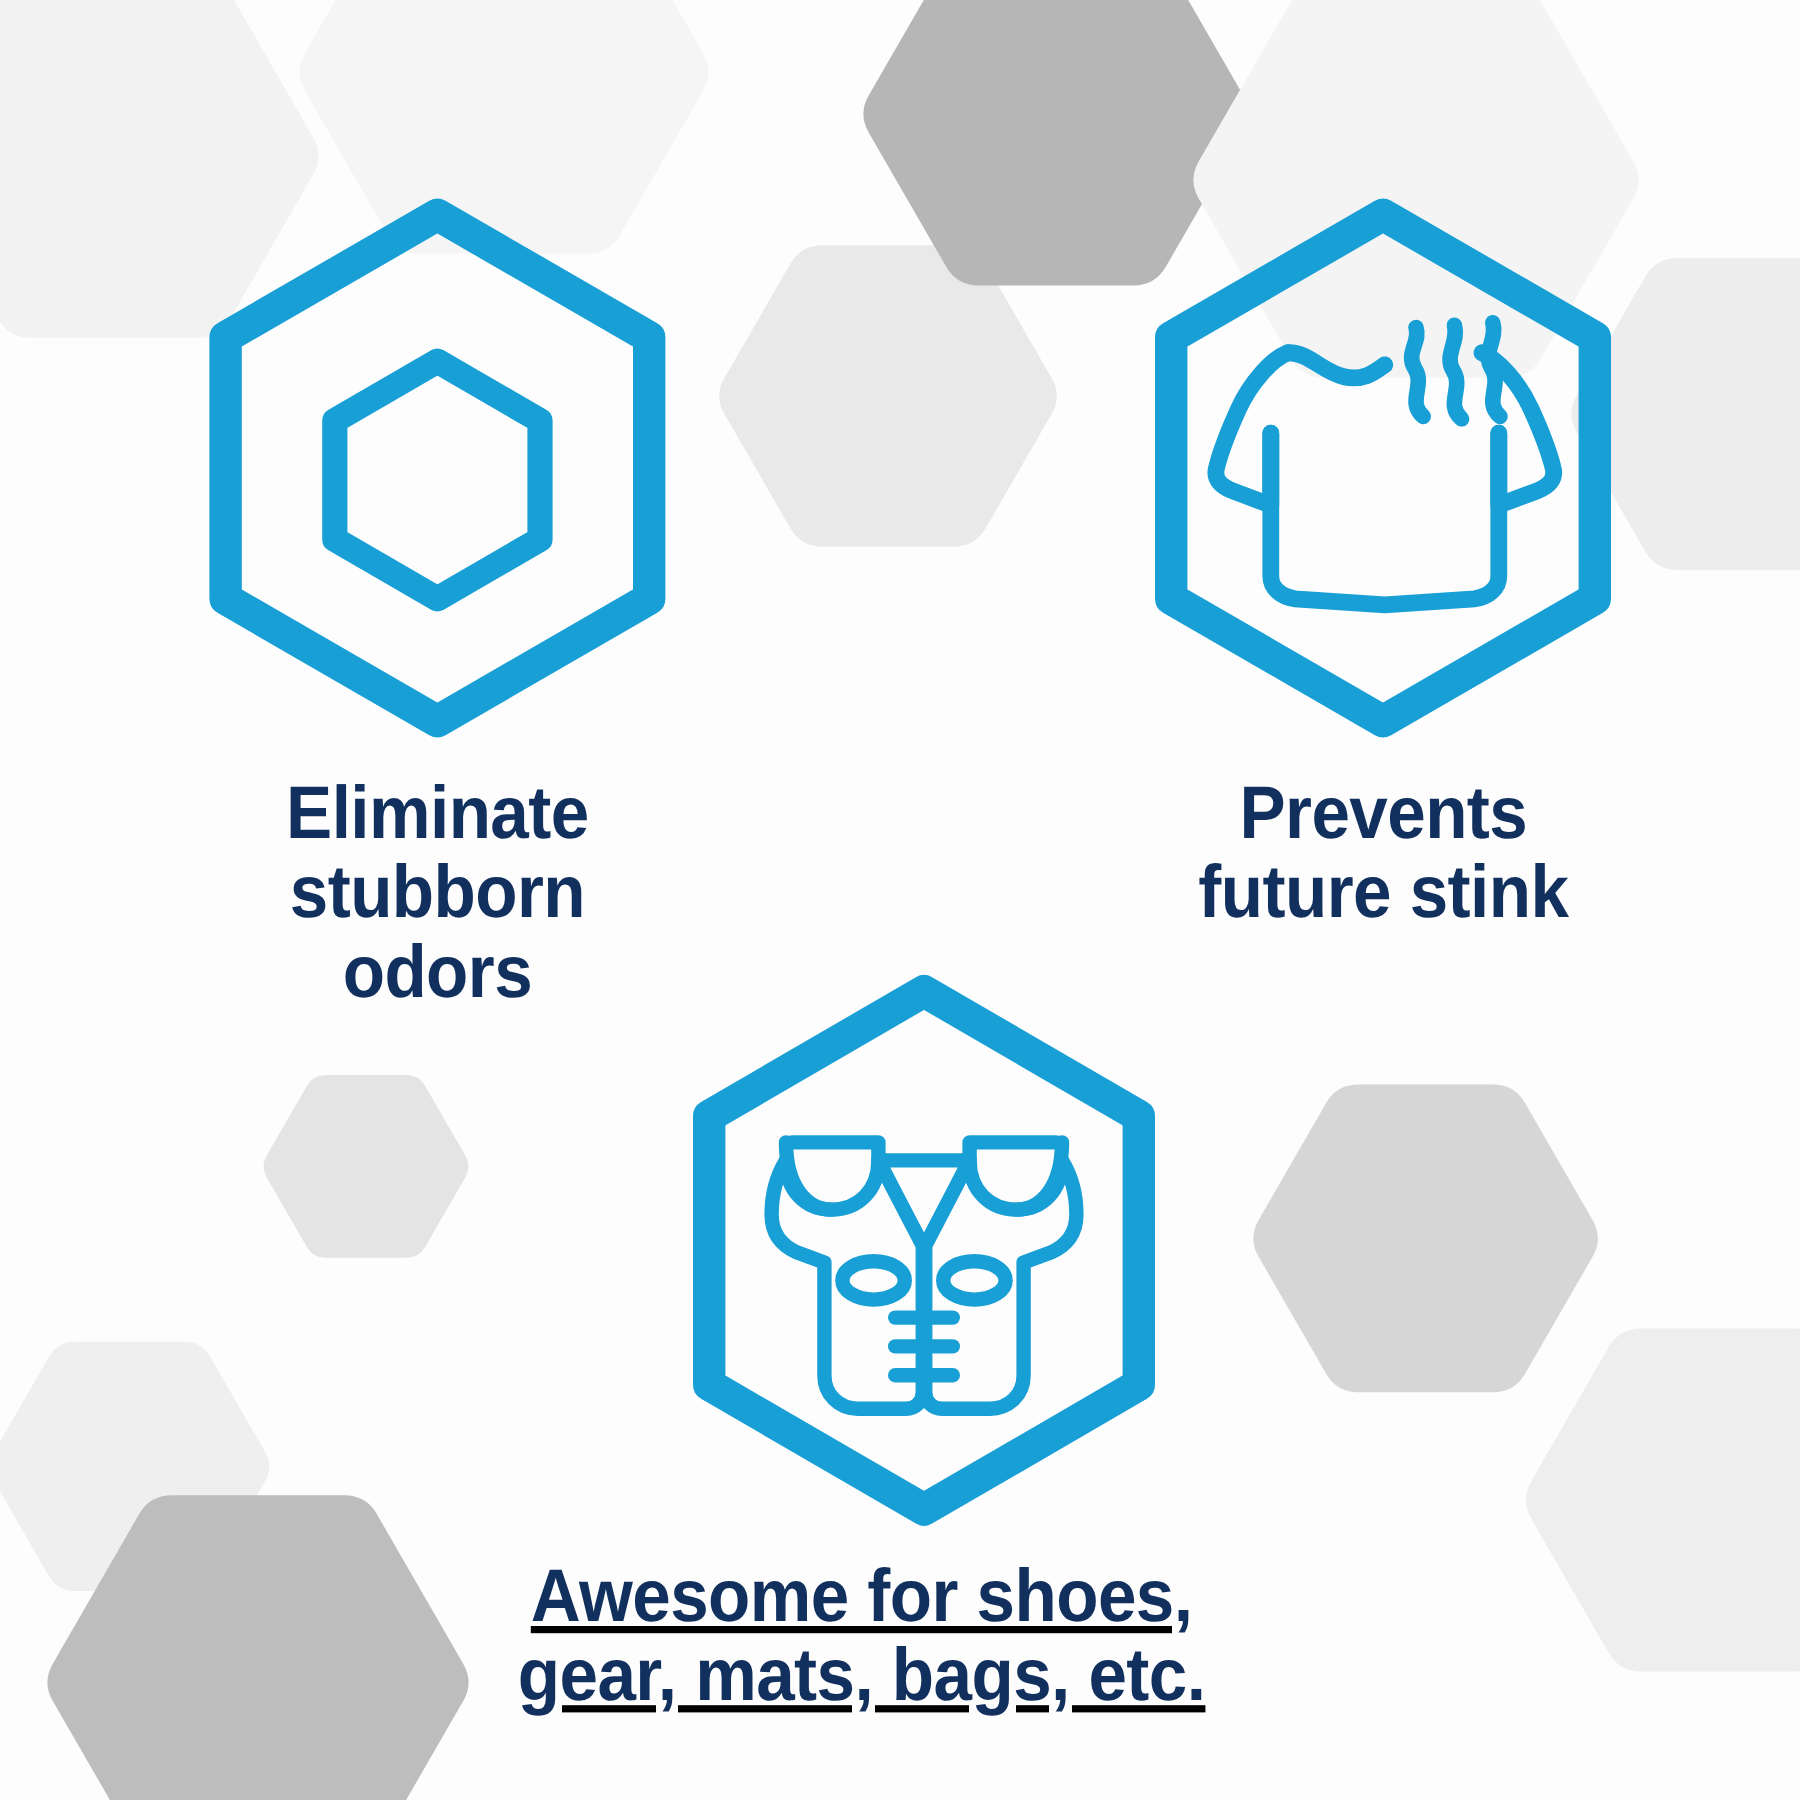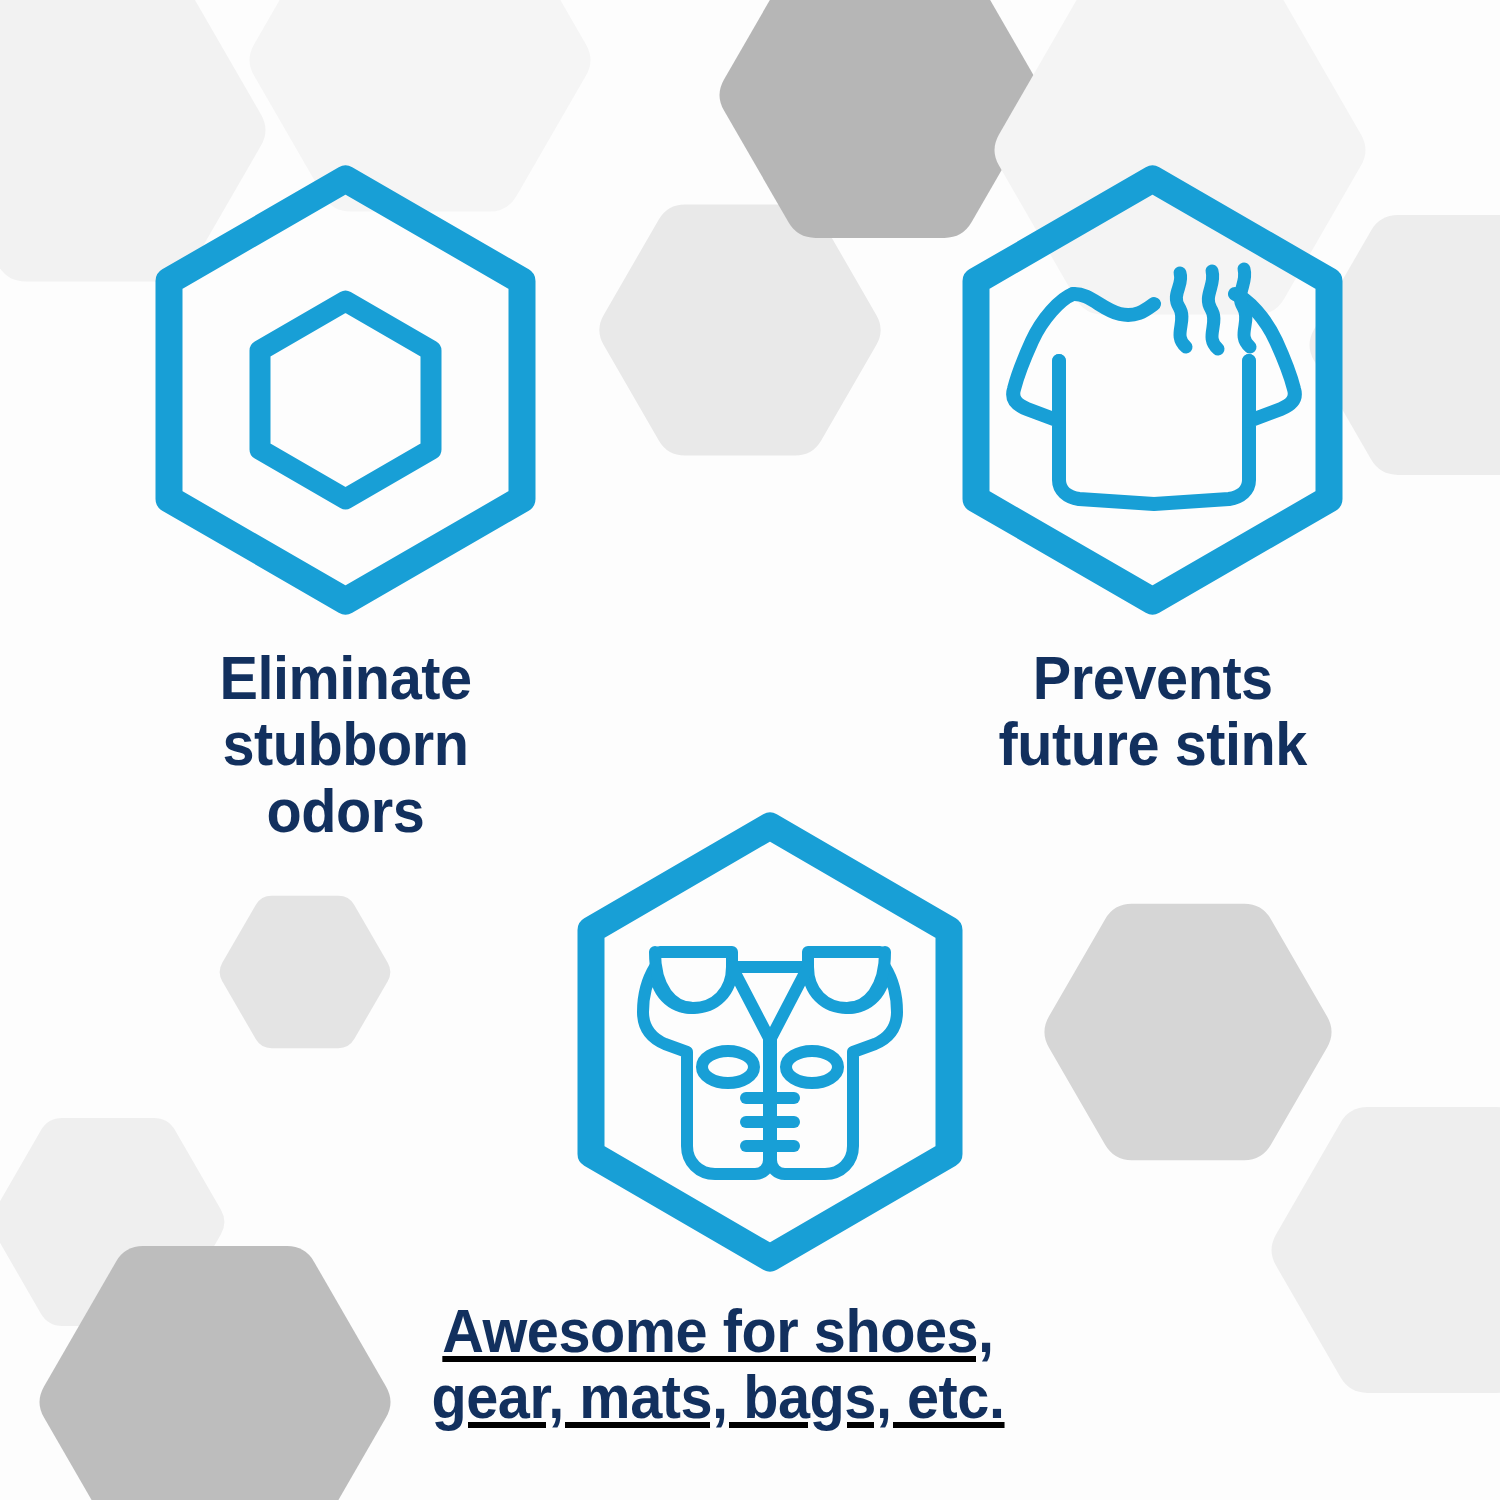--- a/index.html
+++ b/index.html
@@ -24,21 +24,21 @@
     color:#12305e;
     font-weight:bold;
     text-align:center;
     line-height:1.07;
     letter-spacing:-0.5px;
     white-space:pre-line;
     transform:scaleX(0.93);
     transform-origin:center top;
   }
 
-  #feature-eliminate{left:143px;top:165px;width:405px;}
+  #feature-eliminate{left:162px;top:165px;width:405px;}
   #feature-eliminate .feature-label{font-size:62px;margin-top:30px;}
 
   #feature-prevents{left:950px;top:165px;width:405px;align-items:center;}
   #feature-prevents .feature-label{font-size:62px;margin-top:30px;}
 
   #feature-awesome{left:565px;top:812px;width:410px;text-decoration:underline;}
   #feature-awesome .feature-label{font-size:62px;margin-top:26px;width:620px;margin-left:-105px;}
 </style>
 </head>
 <body>

